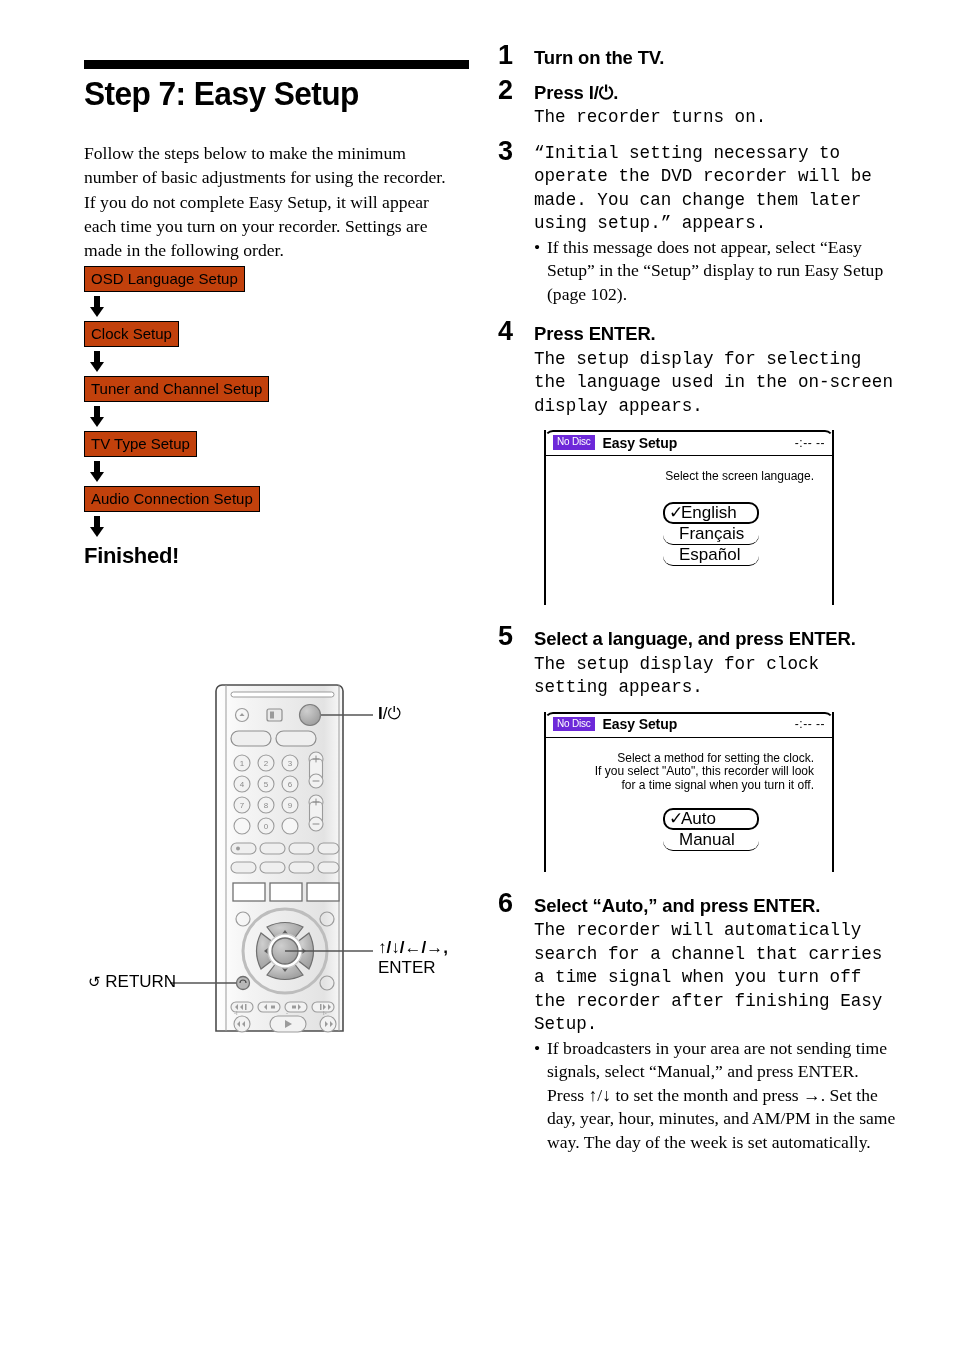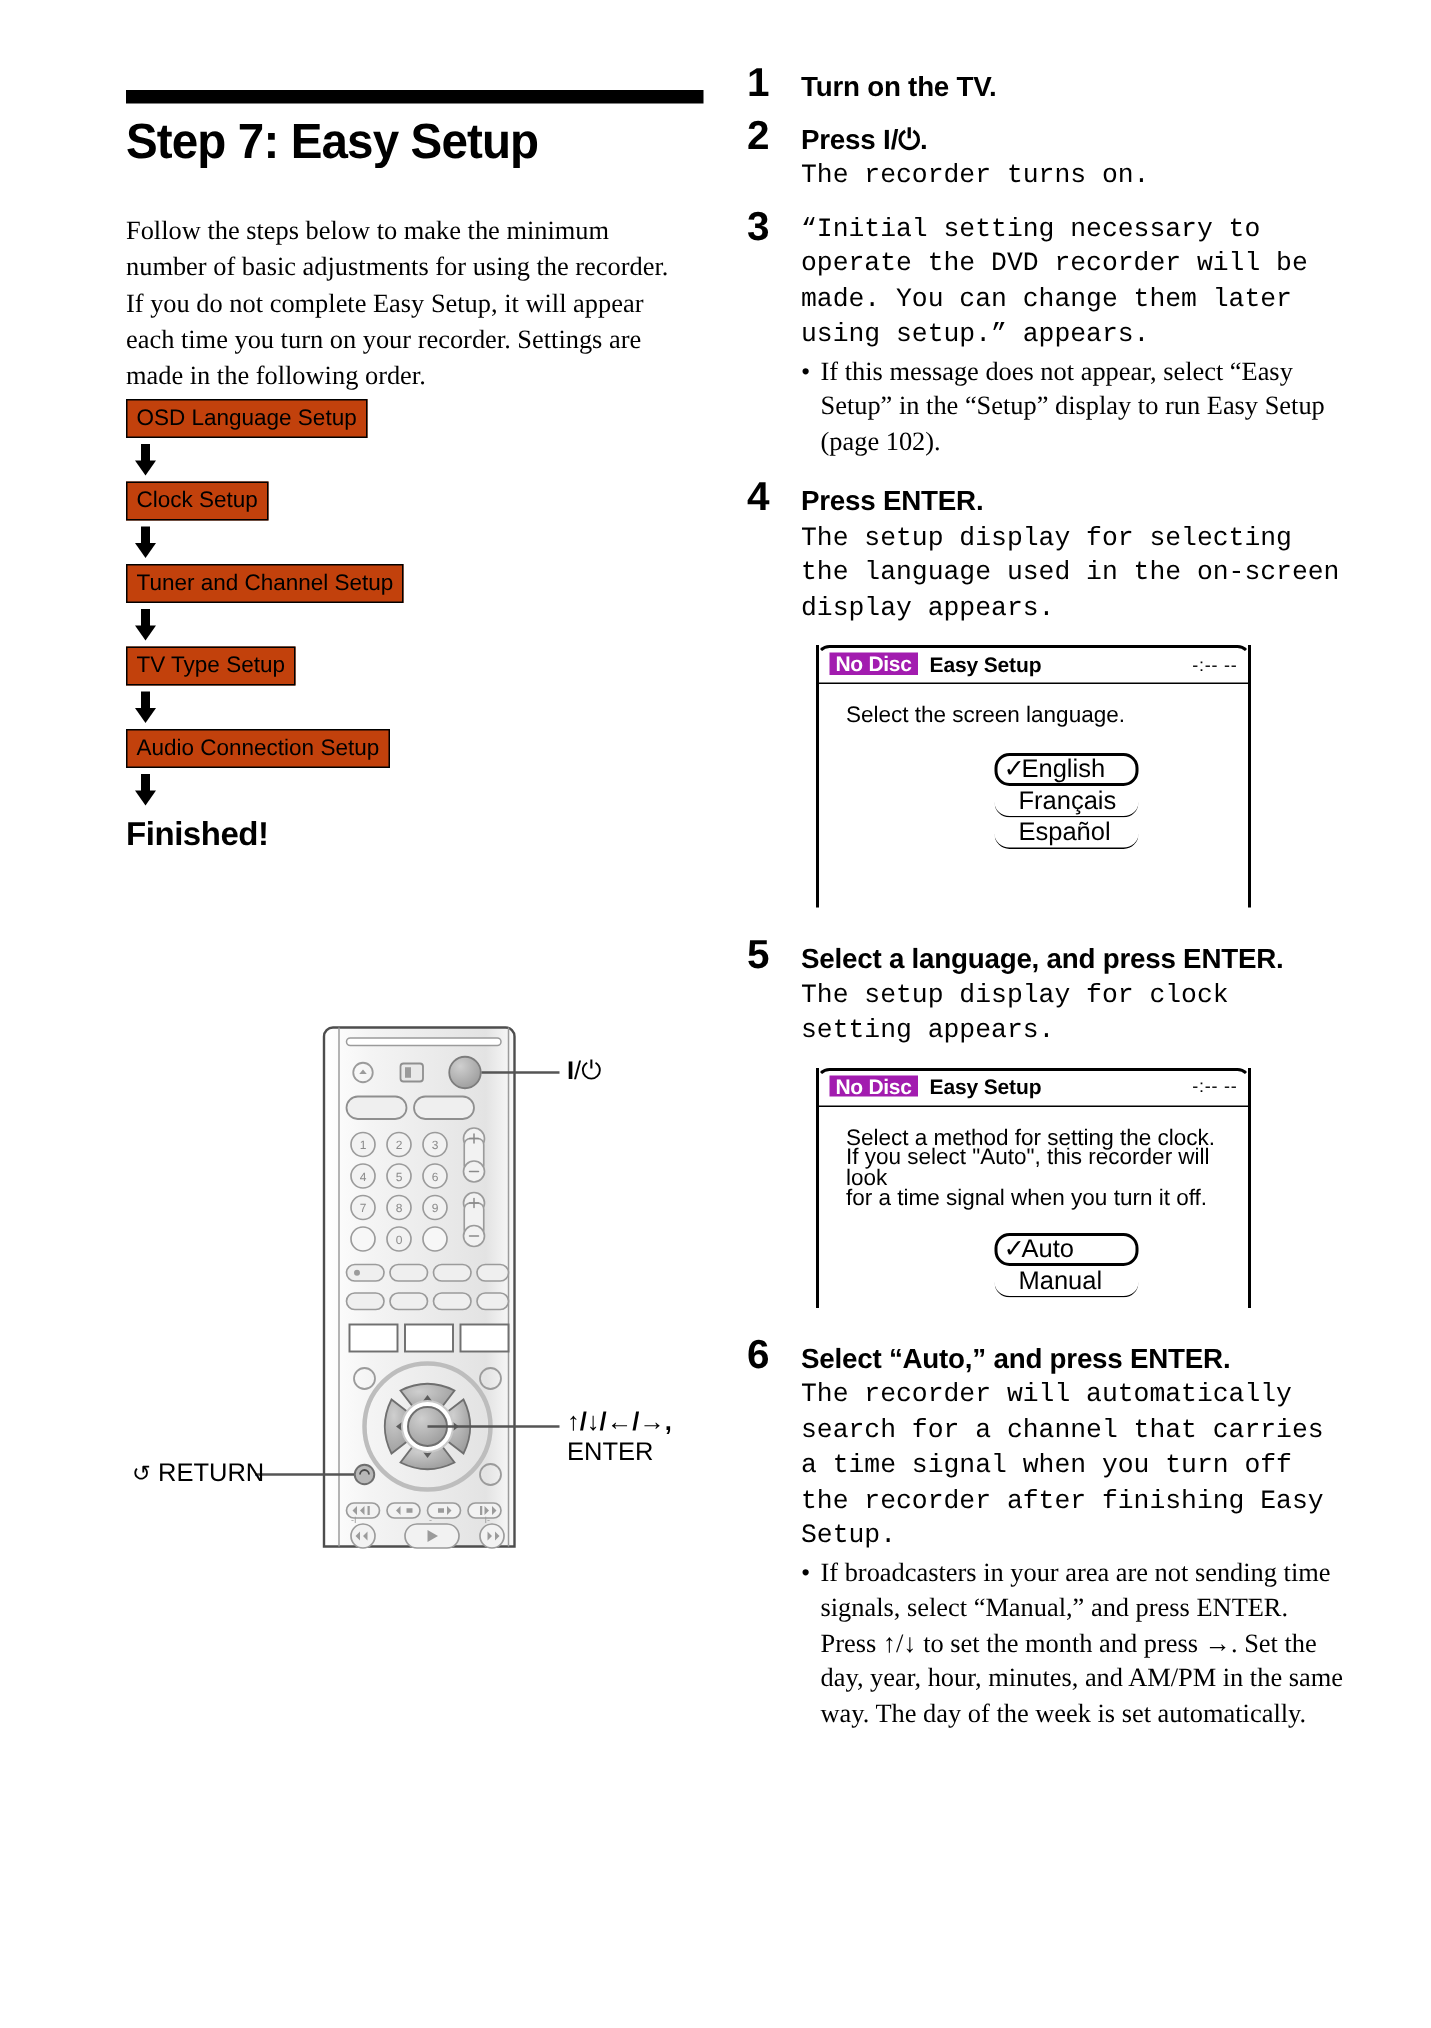--- a/index.html
+++ b/index.html
@@ -177,47 +177,47 @@
   }
   .osd-header {
     height: 26px;
     display: flex;
     align-items: center;
     border-bottom: 1.6px solid #000;
     padding: 0 7px;
     position: relative;
   }
   .nodisc-badge {
-    background: #a21caf;
+    background: #6d28d9;
     color: #fff;
     font-family: "Liberation Sans", sans-serif;
-    font-weight: bold;
-    font-size: 14px;
+    font-weight: normal;
+    font-size: 10px;
     padding: 2px 4px 2.5px 4px;
     letter-spacing: -0.2px;
     line-height: 10px;
   }
   .osd-title {
     font-family: "Liberation Sans", sans-serif;
     font-weight: bold;
     font-size: 14px;
     margin-left: 8px;
     letter-spacing: -0.1px;
   }
   .osd-clock {
     margin-left: auto;
     font-family: "Liberation Sans", sans-serif;
     font-size: 12px;
     letter-spacing: 0.5px;
   }
   .osd-body { padding-top: 14px; }
   .osd-msg {
-    text-align: left;
-    font-family: "Liberation Sans", sans-serif;
-    font-size: 15px;
+    text-align: right;
+    font-family: "Liberation Sans", sans-serif;
+    font-size: 12px;
     line-height: 13.5px;
     color: #000;
     padding: 0 18px;
   }
   .osd-options {
     margin: 18px auto 0 auto;
     width: 100px;
     padding-left: 24px;
   }
   .osd-opt {

